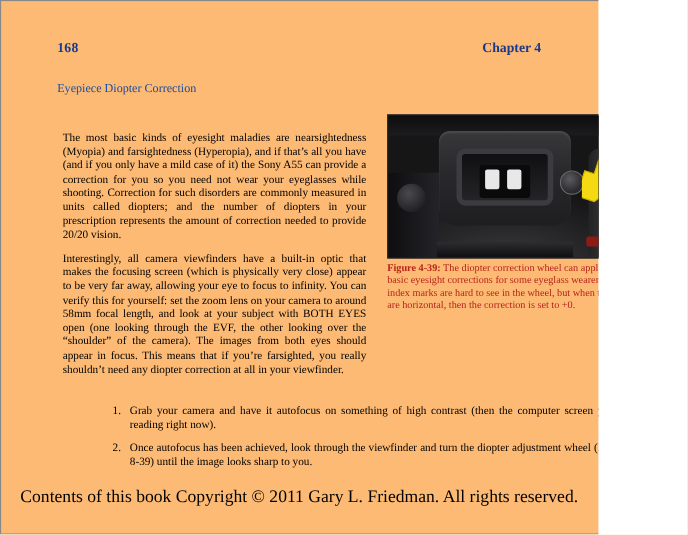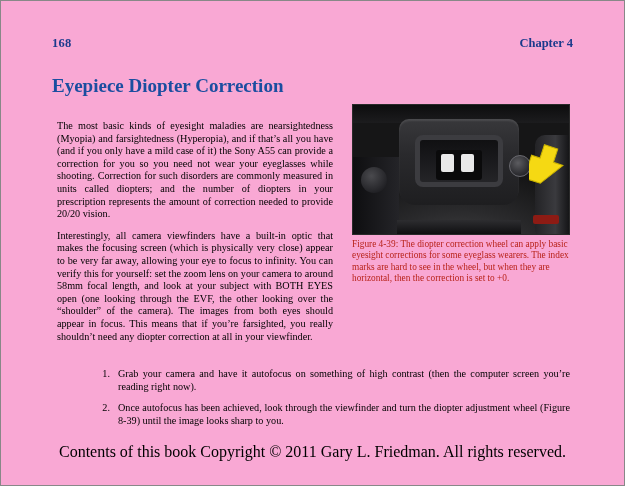--- a/index.html
+++ b/index.html
@@ -2,23 +2,23 @@
 <html><head>
 <meta charset="utf-8">
 <style>
   html, body {
     margin: 0;
     padding: 0;
     background: #ffffff;
   }
   .page {
     position: relative;
-    width: 625px;
+    width: 544px;
     height: 486px;
-    background: #f9a8d4;
+    background: #fdba74;
     overflow: hidden;
     font-family: "Liberation Serif", serif;
     color: #000000;
   }
   .border-frame {
     position: absolute;
     left: 0; top: 0;
     width: 625px; height: 486px;
     border: 1px solid #888888;
     box-sizing: border-box;
@@ -43,22 +43,22 @@
     font-weight: bold;
     color: #1b3a8c;
     text-align: center;
   }
 
   
   .section-heading {
     position: absolute;
     left: 52px;
     top: 75px;
-    font-size: 19px;
-    font-weight: bold;
+    font-size: 11px;
+    font-weight: normal;
     color: #1b4ea0;
     font-family: "Liberation Serif", serif;
   }
 
   
   .body-col {
     position: absolute;
     left: 57px;
     top: 120px;
     width: 276px;
@@ -208,21 +208,21 @@
 
   .figure-caption {
     margin-top: 4px;
     font-size: 9.3px;
     line-height: 11.4px;
     color: #b8231a;
     font-family: "Liberation Serif", serif;
     text-align: left;
   }
   .figure-caption .fig-label {
-    font-weight: normal;
+    font-weight: bold;
     margin-top: 20px;
   }
 
   
   .full-para {
     position: absolute;
     left: 57px;
     top: 333px;
     width: 513px;
     font-size: 10.2px;

